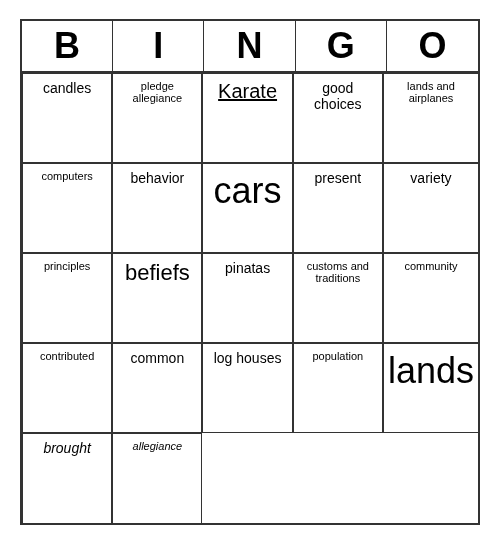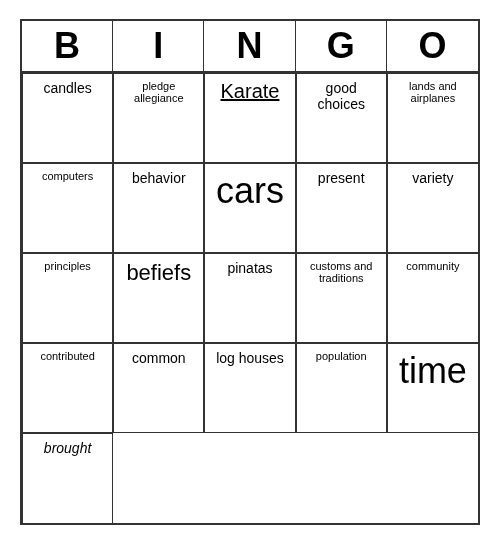--- a/index.html
+++ b/index.html
@@ -125,19 +125,22 @@
       <div class="bingo-cell">
         <span class="size-medium">common</span>
       </div>
       <div class="bingo-cell">
         <span class="size-medium">log houses</span>
       </div>
       <div class="bingo-cell">
         <span class="size-small">population</span>
       </div>
       <div class="bingo-cell">
-        <span class="size-xxlarge">time</span>
+        <span class="size-xxlarge">lands</span>
       </div>
       <div class="bingo-cell">
         <span class="size-medium">brought</span>
+      </div>
+      <div class="bingo-cell">
+        <span class="size-small">allegiance</span>
       </div>
     </div>
 </div>
 
 </body></html>

